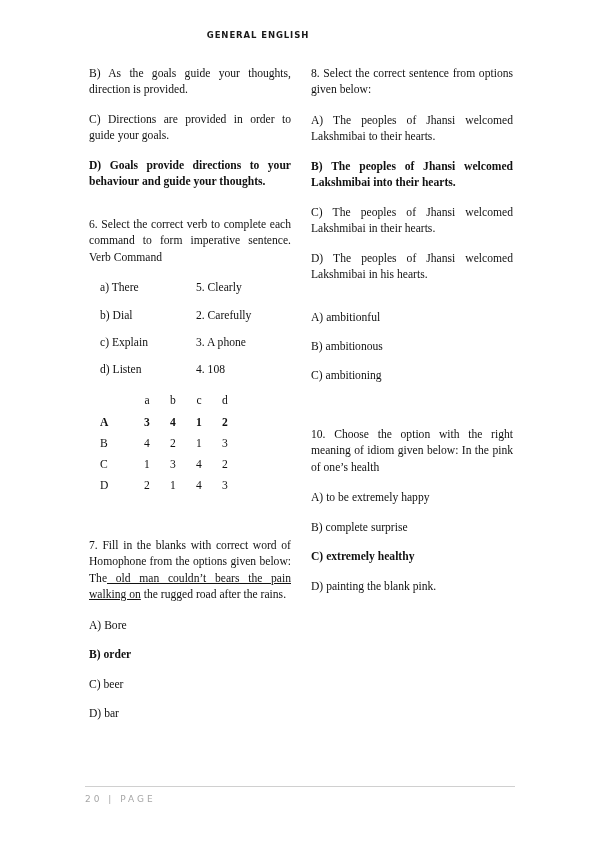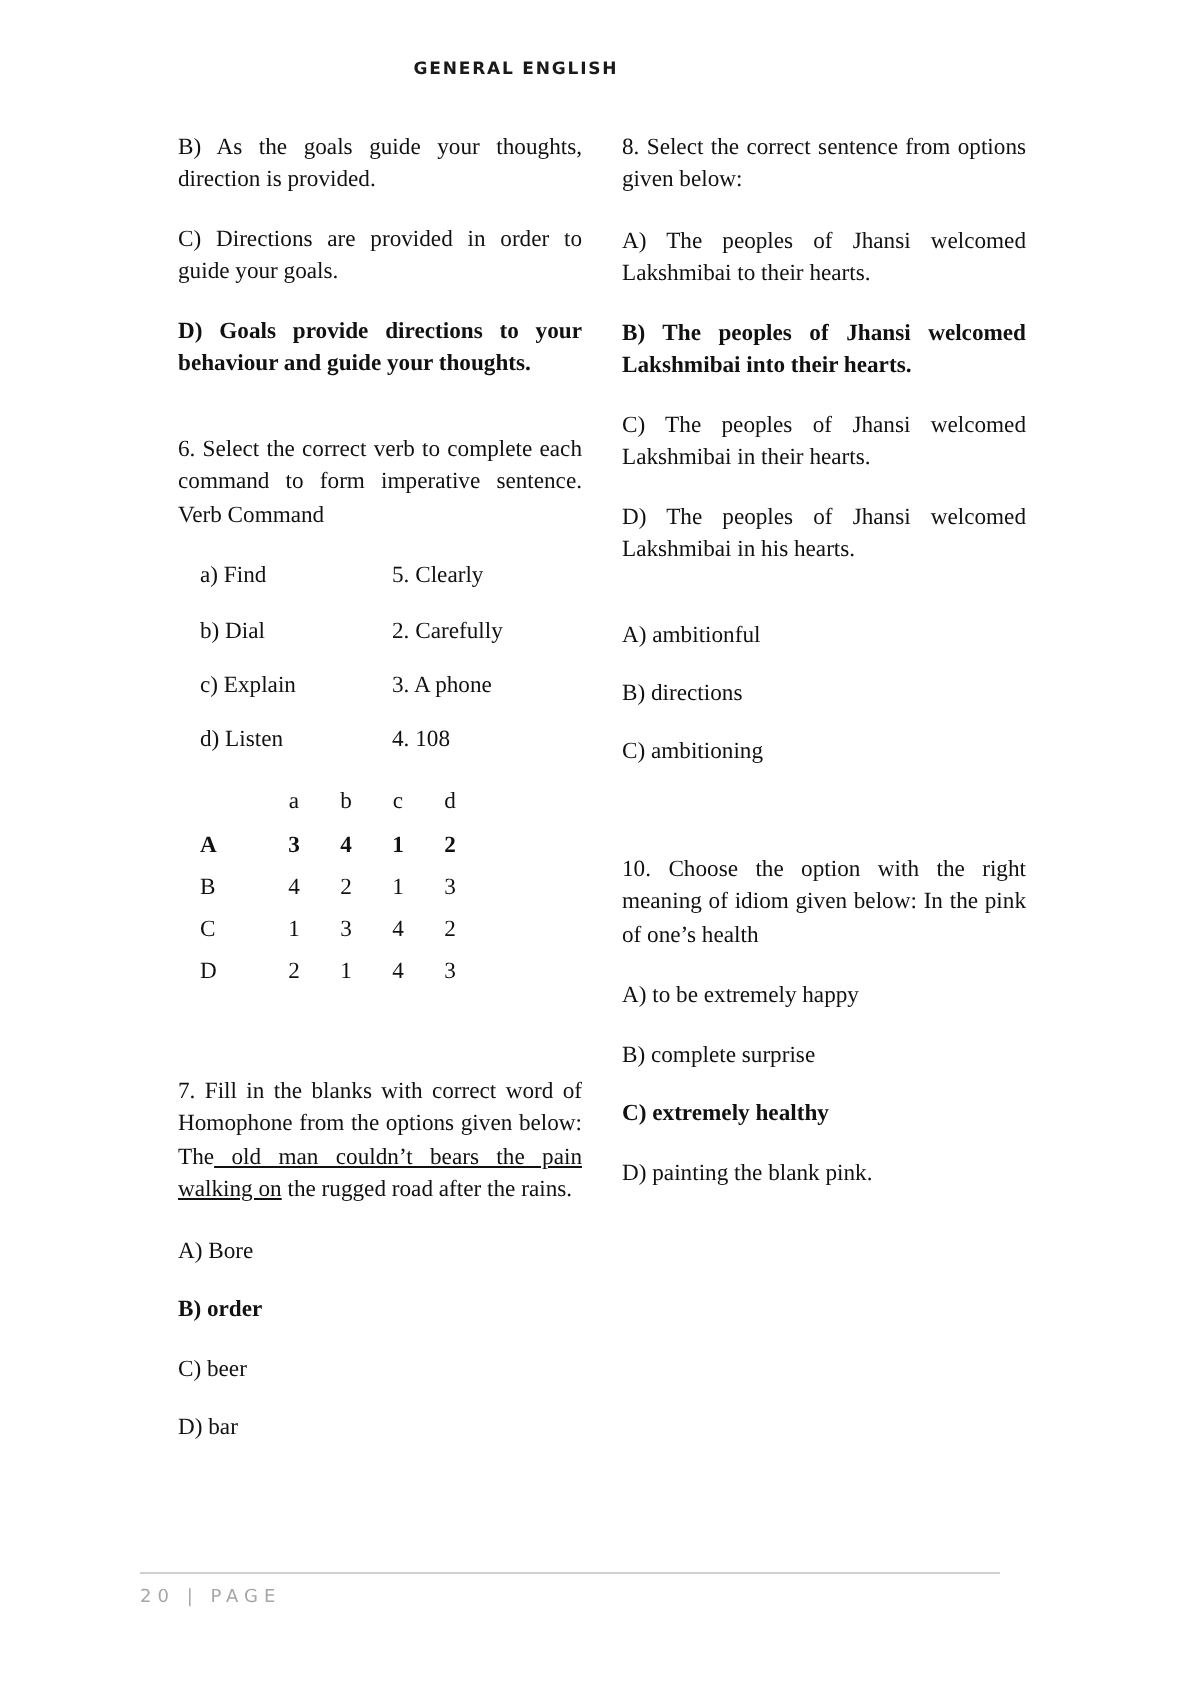--- a/index.html
+++ b/index.html
@@ -104,21 +104,21 @@
     width: 22px;
     text-align: left;
     padding-right: 12px;
   }
   .matrix thead td { padding-bottom: 5px; }
   .matrix tr.correct td { font-weight: bold; }
 
   
   .page-footer {
     position: absolute;
-    left: 70px;
+    left: 85px;
     top: 786px;
     width: 430px;
   }
   .footer-rule {
     width: 100%;
     height: 1px;
     background: #d0d0d0;
   }
   .footer-text {
     margin-top: 7px;
@@ -143,21 +143,21 @@
       <p class="opt opt-correct">D) Goals provide directions to your behaviour and guide your thoughts.</p>
     </div>
 
     <div class="gap-lg"></div>
 
     <div>
       <p class="q-stem">6. Select the correct verb to complete each command to form imperative sentence. Verb Command</p>
 
       <ul class="match-list">
         <li class="match-row">
-          <span class="match-left">a) Find</span>
+          <span class="match-left">a) There</span>
           <span class="match-right">5. Clearly</span>
         </li>
         <li class="match-row">
           <span class="match-left">b) Dial</span>
           <span class="match-right">2. Carefully</span>
         </li>
         <li class="match-row">
           <span class="match-left">c) Explain</span>
           <span class="match-right">3. A phone</span>
         </li>
@@ -230,21 +230,21 @@
       <p class="opt">A) The peoples of Jhansi welcomed Lakshmibai to their hearts.</p>
       <p class="opt opt-correct">B) The peoples of Jhansi welcomed Lakshmibai into their hearts.</p>
       <p class="opt">C) The peoples of Jhansi welcomed Lakshmibai in their hearts.</p>
       <p class="opt">D) The peoples of Jhansi welcomed Lakshmibai in his hearts.</p>
     </div>
 
     <div class="gap-lg"></div>
 
     <div>
       <p class="opt-short">A) ambitionful</p>
-      <p class="opt-short">B) directions</p>
+      <p class="opt-short">B) ambitionous</p>
       <p class="opt-short">C) ambitioning</p>
     </div>
 
     <div class="gap-xl"></div>
 
     <div>
       <p class="q-stem">10. Choose the option with the right meaning of idiom given below: In the pink of one’s health</p>
       <p class="opt-short">A) to be extremely happy</p>
       <p class="opt-short">B) complete surprise</p>
       <p class="opt-short opt-correct">C) extremely healthy</p>

